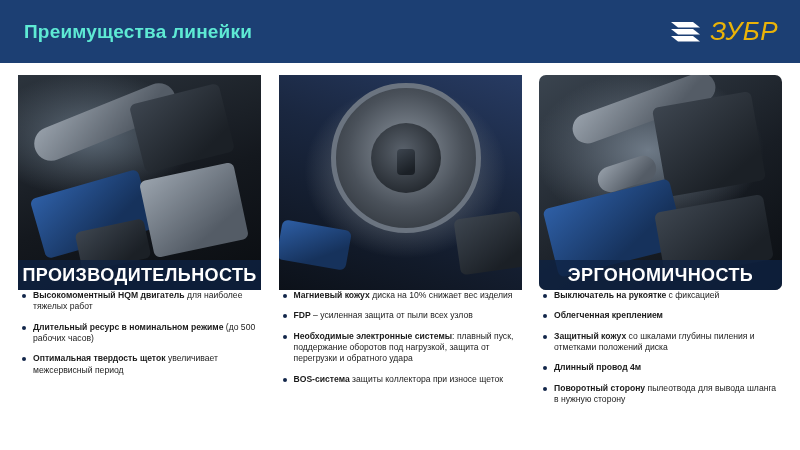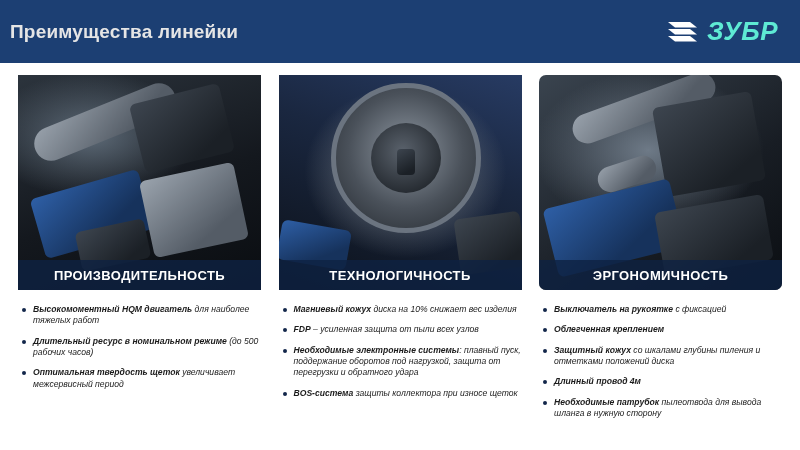--- a/index.html
+++ b/index.html
@@ -16,39 +16,39 @@
   }
 
   
   .header {
     position: absolute; top: 0; left: 0;
     width: 800px; height: 63px;
     background: #1c3f73;
     display: flex; align-items: center; justify-content: space-between;
   }
   .header-title {
-    color: #e5e5e5;
+    color: #5eead4;
     font-size: 19px;
     font-weight: bold;
     letter-spacing: 0.2px;
-    margin-left: 10px;
+    margin-left: 24px;
   }
   .brand {
     display: flex; align-items: center;
     margin-right: 22px;
   }
   .brand-mark {
     width: 34px; height: 26px;
     margin-right: 7px;
     display: block;
   }
   .brand-name {
-    color: #5eead4;
+    color: #eab308;
     font-size: 26px;
-    font-weight: bold;
+    font-weight: normal;
     font-style: italic;
     letter-spacing: 0.5px;
   }
 
   
   .columns {
     position: absolute;
     top: 75px; left: 18px;
     width: 764px;
     display: flex;
@@ -60,21 +60,21 @@
     position: relative;
     width: 243px; height: 215px;
     overflow: hidden;
   }
   .photo .caption {
     position: absolute;
     left: 0; right: 0; bottom: 0;
     height: 30px;
     background: rgba(14,34,66,0.80);
     color: #ffffff;
-    font-size: 13px;
+    font-size: 18px;
     font-weight: bold;
     letter-spacing: 0.4px;
     display: flex; align-items: center; justify-content: center;
     text-transform: uppercase;
   }
 
   
   .photo-1 {
     background:
       radial-gradient(ellipse 150px 90px at 30% 28%, #5d6a77 0%, rgba(40,48,57,0) 70%),
@@ -109,23 +109,21 @@
     border: 5px solid #6b7480;
   }
   .disc-inner {
     position: absolute;
     border-radius: 50%;
     background: radial-gradient(circle at 45% 40%, #5a626c 0%, #22272d 80%);
   }
 
   
   .bullets {
-    margin-top: 14px;
     padding-left: 4px;
-    font-style: italic;
   }
   .bullet {
     position: relative;
     padding-left: 11px;
     margin-bottom: 9px;
     font-size: 8.6px;
     line-height: 1.32;
     color: #1b1b1b;
   }
   .bullet::before {
@@ -175,21 +173,20 @@
       </div>
     </div>
 
     <div class="col">
       <div class="photo photo-2">
         <div class="disc" style="left:52px; top:8px; width:150px; height:150px;"></div>
         <div class="disc-inner" style="left:92px; top:48px; width:70px; height:70px;"></div>
         <div class="shape dark" style="left:118px; top:74px; width:18px; height:26px; border-radius:4px;"></div>
         <div class="shape" style="left:0px; top:150px; width:70px; height:40px; transform:rotate(10deg);"></div>
         <div class="shape dark" style="left:178px; top:140px; width:66px; height:56px; transform:rotate(-8deg);"></div>
-        <div class="caption">ТЕХНОЛОГИЧНОСТЬ</div>
       </div>
       <div class="bullets">
         <div class="bullet"><span class="b">Магниевый кожух</span><span class="sub"> диска на 10% снижает вес изделия</span></div>
         <div class="bullet"><span class="b">FDP</span><span class="sub"> – усиленная защита от пыли всех узлов</span></div>
         <div class="bullet"><span class="b">Необходимые электронные системы</span><span class="sub">:
 плавный пуск, поддержание оборотов под нагрузкой, защита от перегрузки и обратного удара</span></div>
         <div class="bullet"><span class="b">BOS-система</span><span class="sub"> защиты коллектора при износе щеток</span></div>
       </div>
     </div>
 
@@ -200,18 +197,18 @@
         <div class="shape" style="left:10px; top:118px; width:130px; height:70px; transform:rotate(-14deg);"></div>
         <div class="shape dark" style="left:120px; top:128px; width:110px; height:66px; transform:rotate(-10deg);"></div>
         <div class="shape grey" style="left:58px; top:86px; width:60px; height:26px; transform:rotate(-18deg); border-radius:13px;"></div>
         <div class="caption">ЭРГОНОМИЧНОСТЬ</div>
       </div>
       <div class="bullets">
         <div class="bullet"><span class="b">Выключатель на рукоятке</span><span class="sub"> с фиксацией</span></div>
         <div class="bullet"><span class="b">Облегченная креплением</span><span class="sub"></span></div>
         <div class="bullet"><span class="b">Защитный кожух</span><span class="sub"> со шкалами глубины пиления и отметками положений диска</span></div>
         <div class="bullet"><span class="b">Длинный провод 4м</span><span class="sub"></span></div>
-        <div class="bullet"><span class="b">Необходимые патрубок</span><span class="sub"> пылеотвода для вывода шланга в нужную сторону</span></div>
+        <div class="bullet"><span class="b">Поворотный сторону</span><span class="sub"> пылеотвода для вывода шланга в нужную сторону</span></div>
       </div>
     </div>
 
   </div>
 </div>
 
 </body></html>

